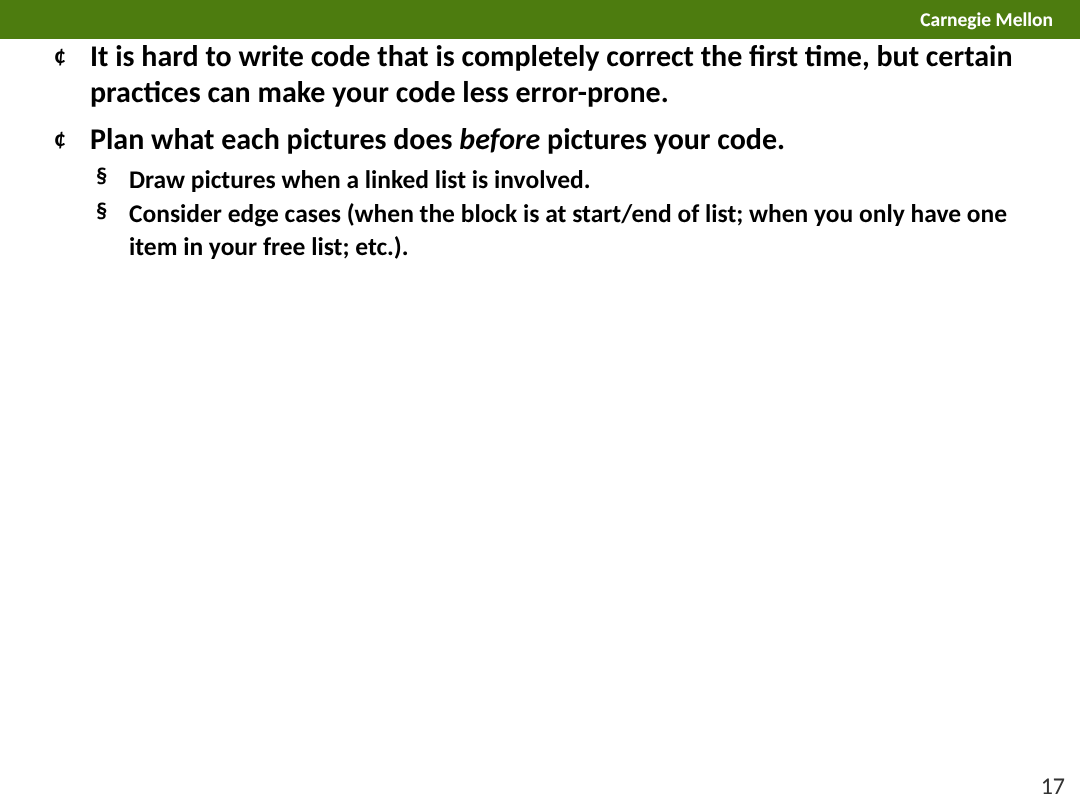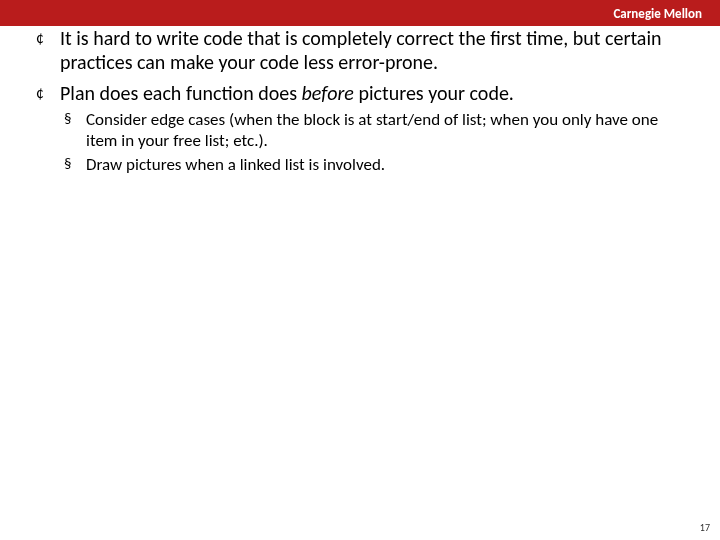--- a/index.html
+++ b/index.html
@@ -1,54 +1,54 @@
 <!DOCTYPE html>
 <html><head>
 <meta charset="utf-8">
 <style>
   * { margin: 0; padding: 0; box-sizing: border-box; }
   html, body { width: 720px; height: 540px; font-family: Calibri, "Segoe UI", Arial, sans-serif; background: #fff; color: #000; }
   .slide { position: relative; width: 720px; height: 540px; }
-  .topbar { width: 100%; height: 26px; background: #b91c1c; display: flex; align-items: center; justify-content: flex-end; padding-right: 18px; }
+  .topbar { width: 100%; height: 26px; background: #4d7c0f; display: flex; align-items: center; justify-content: flex-end; padding-right: 18px; }
   .topbar-label { color: #fff; font-size: 13px; font-weight: 700; }
   .title { font-size: 32px; font-weight: 700; padding: 22px 0 18px 28px; letter-spacing: 0; }
   .content { padding: 0 28px 0 28px; }
-  ul.level1 { list-style: none; }
+  ul.level1 { list-style: none; font-weight: bold; }
   ul.level1 > li { position: relative; padding-left: 32px; font-size: 20px; line-height: 1.22; margin-bottom: 6px; }
   ul.level1 > li::before { content: "¢"; position: absolute; left: 8px; top: 2px; font-size: 16px; }
   .before-word { font-style: italic; }
   ul.level2 { list-style: none; margin-top: 4px; margin-bottom: 2px; }
   ul.level2 > li { position: relative; padding-left: 26px; font-size: 17px; line-height: 1.25; margin-bottom: 2px; }
   ul.level2 > li::before { content: "§"; position: absolute; left: 4px; top: 0; font-size: 15px; }
   .spacer { height: 6px; }
-  .pagenum { position: absolute; right: 10px; bottom: 6px; font-size: 10px; color: #333; text-align: center; }
+  .pagenum { position: absolute; right: 10px; bottom: 6px; font-size: 16px; color: #333; text-align: center; }
 </style>
 </head>
 <body>
 
 <div class="slide">
 
   <div class="topbar">
     <span class="topbar-label">Carnegie Mellon</span>
   </div>
 
 
   <div class="content">
     <ul class="level1">
       <li>
         <span>It is hard to write code that is completely correct the first time, but certain practices can make your code less error-prone.</span>
       </li>
       <li>
-        <span>Plan does each function does </span><span class="before-word">before</span><span> pictures your code.</span>
+        <span>Plan what each pictures does </span><span class="before-word">before</span><span> pictures your code.</span>
         <ul class="level2">
           <li>
-            <span>Consider edge cases (when the block is at start/end of list; when you only have one item in your free list; etc.).</span>
+            <span>Draw pictures when a linked list is involved.</span>
           </li>
           <li>
-            <span>Draw pictures when a linked list is involved.</span>
+            <span>Consider edge cases (when the block is at start/end of list; when you only have one item in your free list; etc.).</span>
           </li>
         </ul>
       </li>
     </ul>
     <div class="spacer"></div>
   </div>
 
   <div class="pagenum">17</div>
 </div>
 

